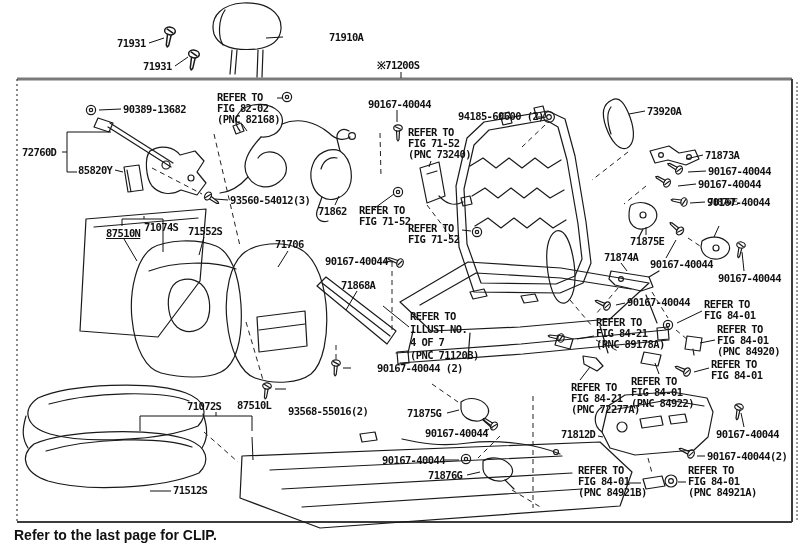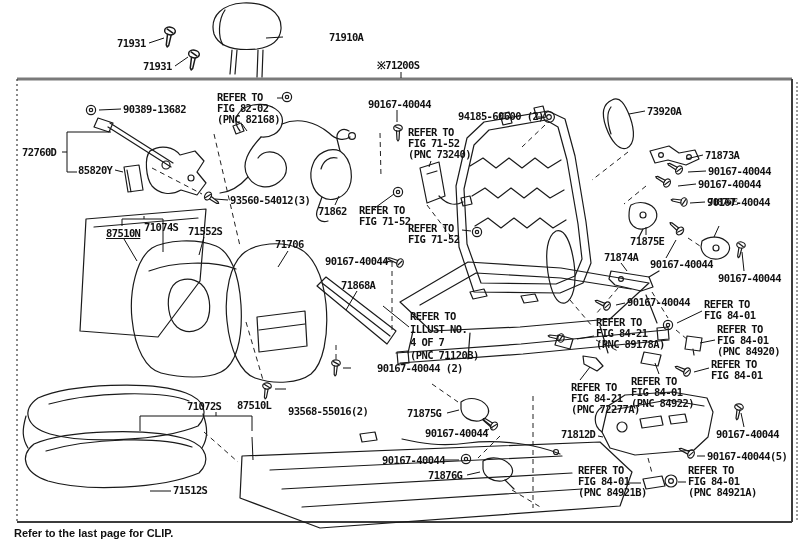--- a/index.html
+++ b/index.html
@@ -3,21 +3,21 @@
 <meta charset="utf-8">
 <style>
   html,body{margin:0;padding:0;background:#fff;}
   .stage{position:relative;width:811px;height:560px;background:#ffffff;overflow:hidden;
          font-family:"DejaVu Sans Mono",monospace;color:#111;}
   .stage svg{position:absolute;left:0;top:0;}
   .plabel{position:absolute;font:bold 10.5px/11px "DejaVu Sans Mono",monospace;
           letter-spacing:-0.6px;color:#111;white-space:pre-line;}
   .note{position:absolute;color:#111;font-family:"Liberation Sans",sans-serif;font-weight:bold;}
   .service{left:444px;top:41px;font-size:10.5px;line-height:15px;white-space:pre-line;}
-  .footer{left:14px;top:527px;font-size:11px;}
+  .footer{left:14px;top:527px;font-size:14px;}
   .figcode{left:756px;top:525px;font-family:"DejaVu Sans Mono",monospace;font-size:11px;
            font-weight:bold;letter-spacing:-0.5px;}
 </style>
 </head>
 <body>
 
 <div class="stage">
 
   <svg width="811" height="560" viewBox="0 0 811 560">
     <defs>
@@ -330,21 +330,21 @@
 (PNC 84922)</div>
       <div class="plabel" style="left: 407px; top: 408px;">71875G</div>
       <div class="plabel" style="left: 425px; top: 428px;">90167-40044</div>
       <div class="plabel" style="left: 382px; top: 455px;">90167-40044</div>
       <div class="plabel" style="left: 428px; top: 470px;">71876G</div>
       <div class="plabel" style="left: 187px; top: 401px;">71072S</div>
       <div class="plabel" style="left: 237px; top: 400px;">87510L</div>
       <div class="plabel" style="left: 173px; top: 485px;">71512S</div>
       <div class="plabel" style="left: 561px; top: 429px;">71812D</div>
       <div class="plabel" style="left: 716px; top: 429px;">90167-40044</div>
-      <div class="plabel" style="left: 707px; top: 451px;">90167-40044(5)</div>
+      <div class="plabel" style="left: 707px; top: 451px;">90167-40044(2)</div>
       <div class="plabel" style="left: 578px; top: 465px;">REFER TO
 FIG 84-01
 (PNC 84921B)</div>
       <div class="plabel" style="left: 688px; top: 465px;">REFER TO
 FIG 84-01
 (PNC 84921A)</div>
     </div>
 
 </div>
 

